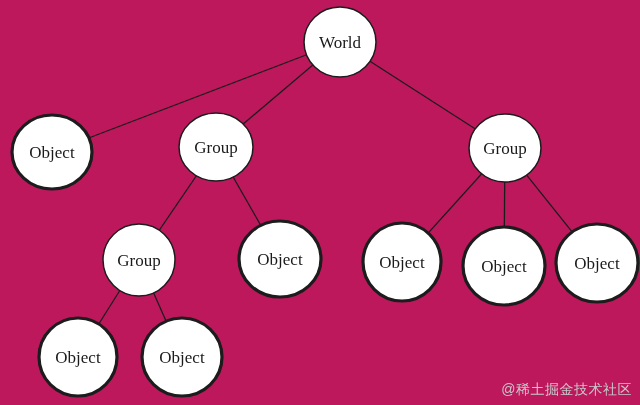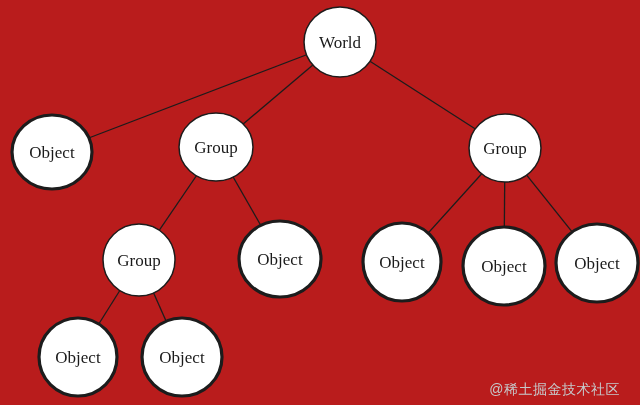--- a/index.html
+++ b/index.html
@@ -8,39 +8,39 @@
     width: 640px;
     height: 405px;
     background: #ffffff;
     overflow: hidden;
     font-family: "Liberation Serif", serif;
   }
   .stage {
     position: relative;
     width: 640px;
     height: 405px;
-    background: #b91c1c;
+    background: #be185d;
   }
   svg.diagram {
     position: absolute;
     left: 0;
     top: 0;
     width: 640px;
     height: 405px;
   }
   svg.diagram text {
     font-family: "Liberation Serif", serif;
     font-size: 17px;
     fill: #1a1a1a;
     text-anchor: middle;
     user-select: none;
   }
   .watermark {
     position: absolute;
-    right: 20px;
+    right: 8px;
     bottom: 6px;
     font-family: "Liberation Sans", sans-serif;
     font-size: 14px;
     letter-spacing: 0.5px;
     color: #c6c9cb;
     white-space: nowrap;
   }
 </style>
 </head>
 <body>

